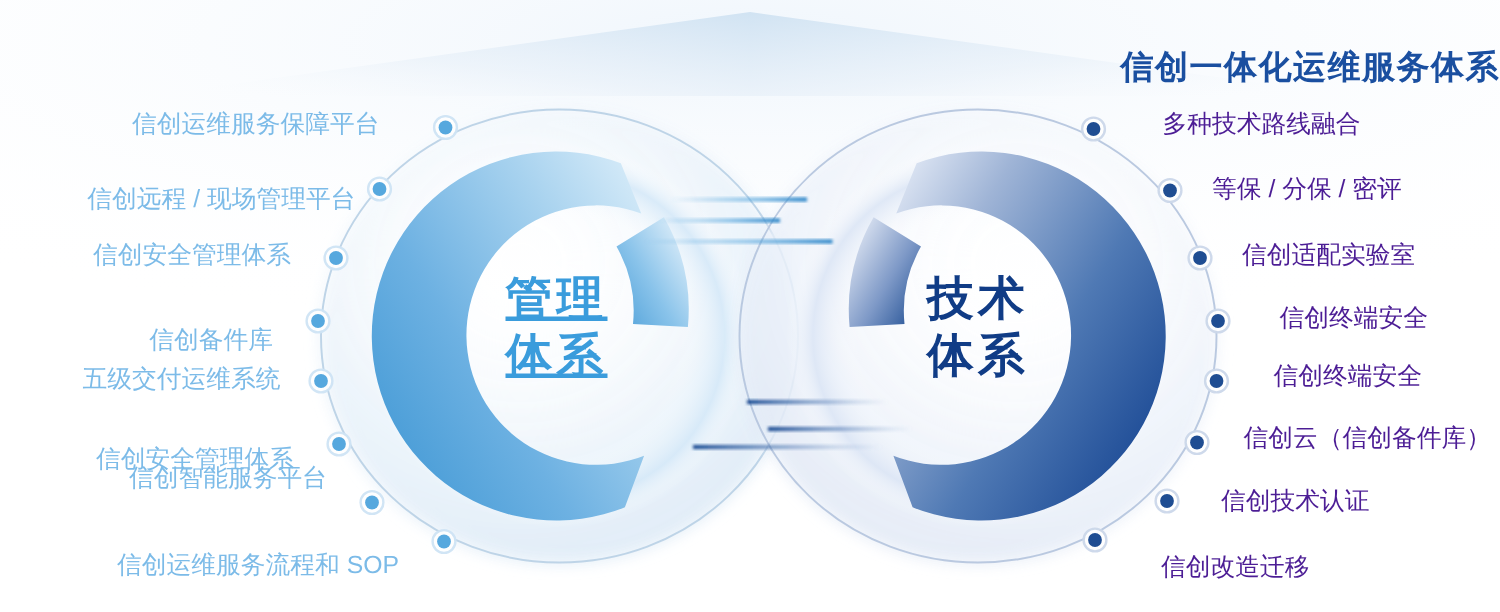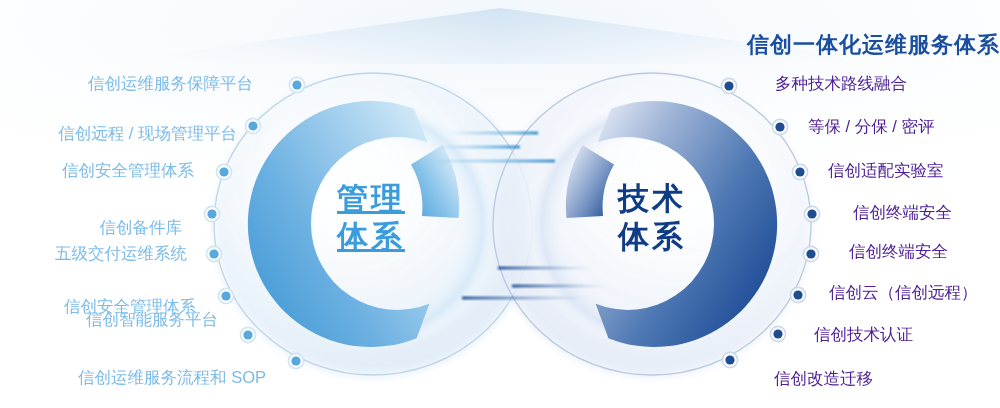--- a/index.html
+++ b/index.html
@@ -272,18 +272,18 @@
       <div class="label left" style="top: 298px; left: 0px; width: 196px;">信创安全管理体系</div>
       <div class="label left" style="top: 311px; left: 0px; width: 218px;">信创智能服务平台</div>
       <div class="label left" style="top: 369px; left: 0px; width: 266px;">信创运维服务流程和 SOP</div>
     </div>
   <div id="labelsRight">
       <div class="label right" style="top: 75px; left: 775px; width: 225px;">多种技术路线融合</div>
       <div class="label right" style="top: 118px; left: 808px; width: 192px;">等保 / 分保 / 密评</div>
       <div class="label right" style="top: 162px; left: 828px; width: 172px;">信创适配实验室</div>
       <div class="label right" style="top: 204px; left: 853px; width: 147px;">信创终端安全</div>
       <div class="label right" style="top: 243px; left: 849px; width: 151px;">信创终端安全</div>
-      <div class="label right" style="top: 284px; left: 829px; width: 171px;">信创云（信创远程）</div>
+      <div class="label right" style="top: 284px; left: 829px; width: 171px;">信创云（信创备件库）</div>
       <div class="label right" style="top: 326px; left: 814px; width: 186px;">信创技术认证</div>
       <div class="label right" style="top: 370px; left: 774px; width: 226px;">信创改造迁移</div>
     </div>
 
 </div>
 
 </body></html>

